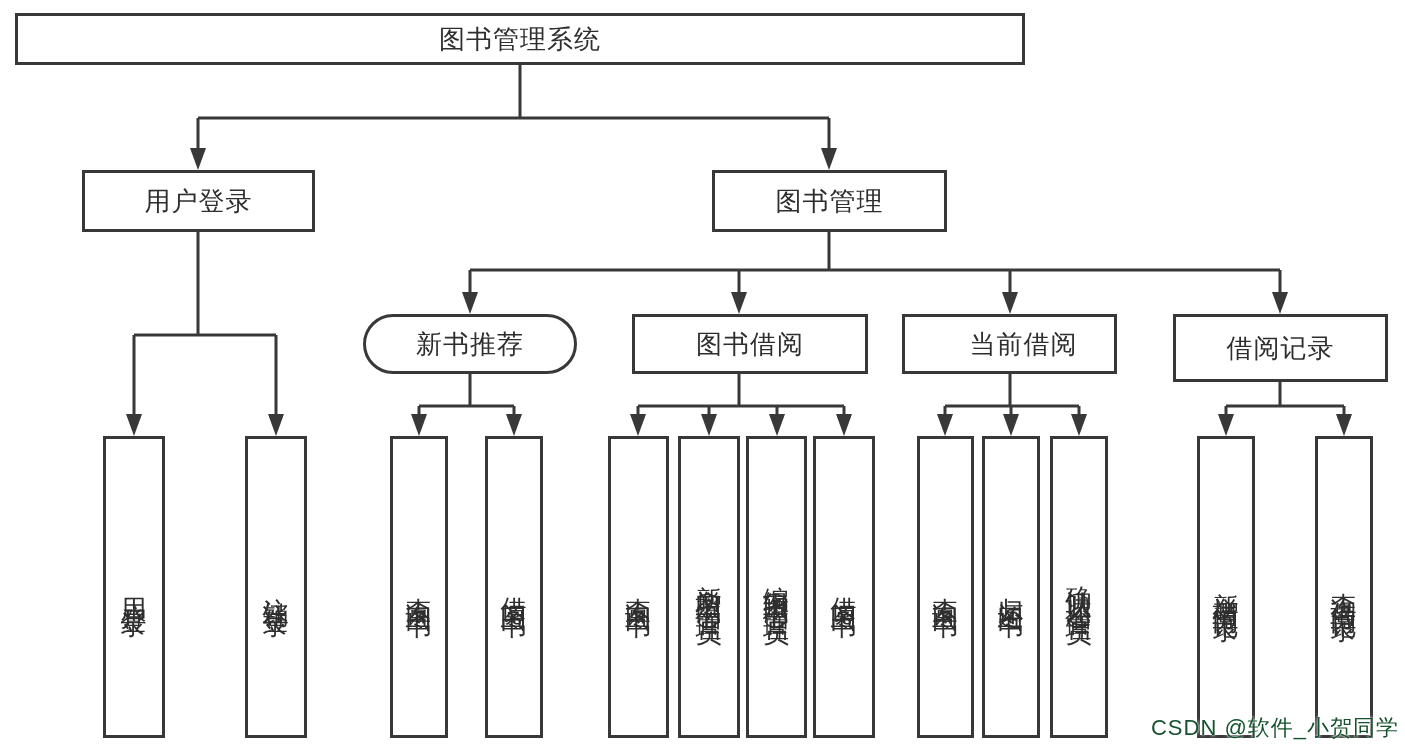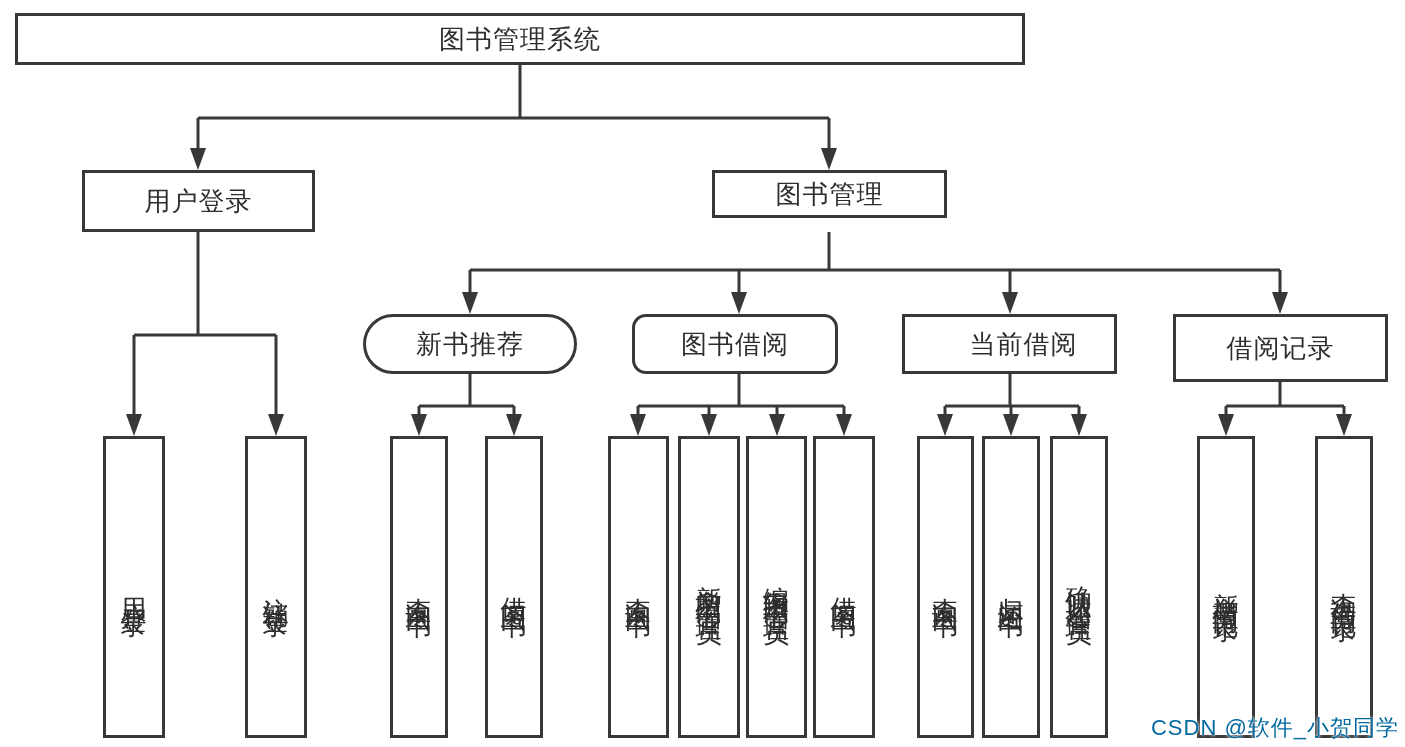--- a/index.html
+++ b/index.html
@@ -16,21 +16,21 @@
     display:flex;align-items:center;justify-content:center;
     font-size:26px;line-height:1;white-space:nowrap;
   }
   .h{letter-spacing:1px;}
   .v{
     writing-mode:vertical-rl;text-orientation:mixed;
     letter-spacing:5px;
   }
   .watermark{
     position:absolute;right:6px;bottom:4px;z-index:3;
-    font-size:22px;letter-spacing:1px;color:#0369a1;
+    font-size:22px;letter-spacing:1px;color:#14532d;
     text-shadow:0 0 2px #ffffff,0 0 4px #ffffff;
     white-space:nowrap;
   }
 </style>
 </head>
 <body>
 
 <svg id="connectors" width="1405" height="747" viewBox="0 0 1405 747">
   <g stroke="#383838" stroke-width="3" fill="none">
 
@@ -67,24 +67,24 @@
     <polygon points="1003,414 1019,414 1011,436"></polygon>
     <polygon points="1071,414 1087,414 1079,436"></polygon>
     <polygon points="1218,414 1234,414 1226,436"></polygon>
     <polygon points="1336,414 1352,414 1344,436"></polygon>
   </g>
 </svg>
 
 <div class="node h" style="left:15px;top:13px;width:1010px;height:52px;">图书管理系统</div>
 
 <div class="node h" style="left:82px;top:170px;width:233px;height:62px;">用户登录</div>
-<div class="node h" style="left:712px;top:170px;width:235px;height:48px;">图书管理</div>
+<div class="node h" style="left:712px;top:170px;width:235px;height:62px;">图书管理</div>
 
 <div class="node h" style="left:363px;top:314px;width:214px;height:60px;border-radius:30px;">新书推荐</div>
-<div class="node h" style="left:632px;top:314px;width:206px;height:60px;border-radius:14px;">图书借阅</div>
+<div class="node h" style="left:632px;top:314px;width:236px;height:60px;">图书借阅</div>
 <div class="node h" style="left:902px;top:314px;width:215px;height:60px;padding-left:28px;">当前借阅</div>
 <div class="node h" style="left:1173px;top:314px;width:215px;height:68px;">借阅记录</div>
 
 <div class="node v" style="left:103px;top:436px;width:62px;height:302px;">用户登录</div>
 <div class="node v" style="left:245px;top:436px;width:62px;height:302px;">注销登录</div>
 
 <div class="node v" style="left:390px;top:436px;width:58px;height:302px;">查询图书</div>
 <div class="node v" style="left:485px;top:436px;width:58px;height:302px;">借阅图书</div>
 
 <div class="node v" style="left:608px;top:436px;width:61px;height:302px;">查询图书</div>

